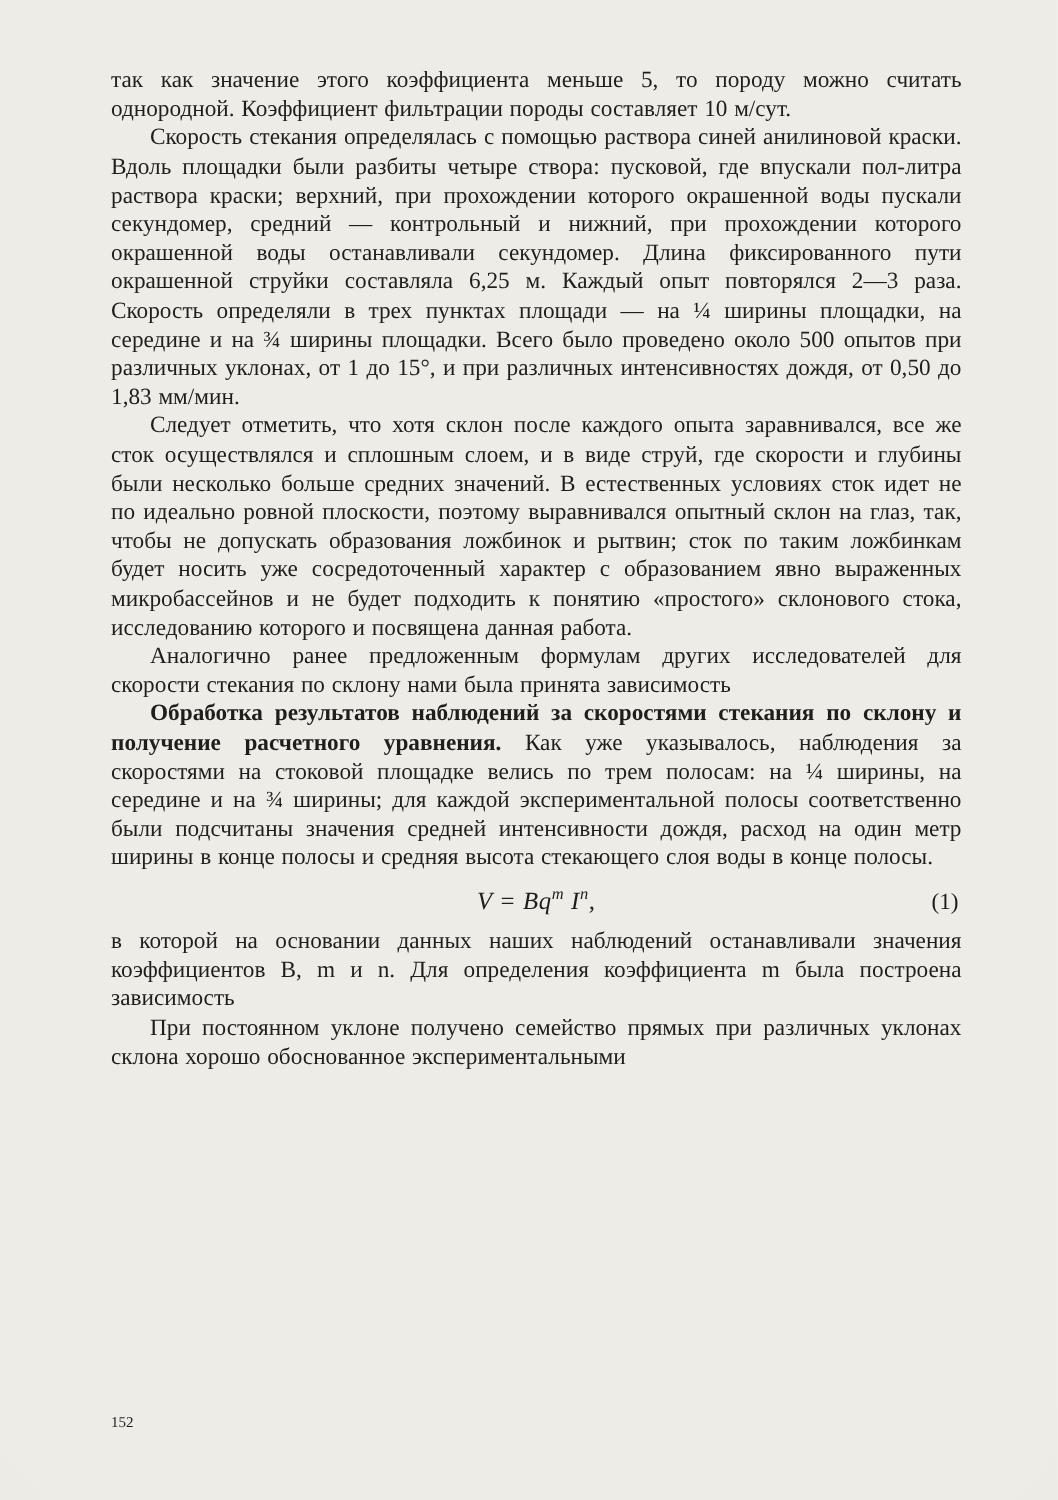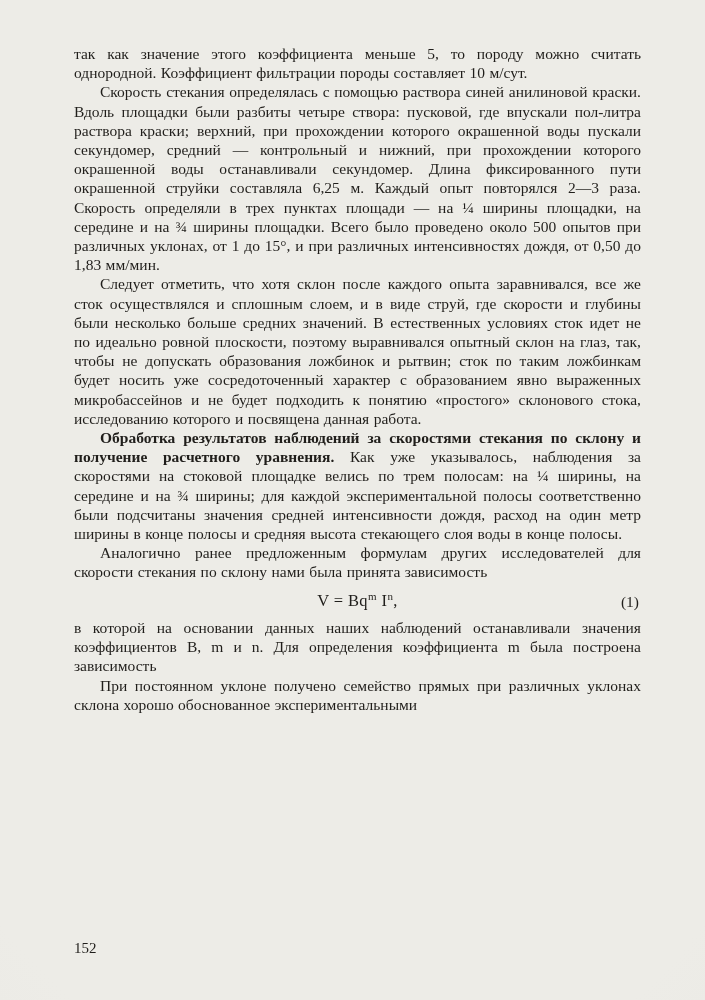--- a/index.html
+++ b/index.html
@@ -28,54 +28,54 @@
     word-spacing: 0.6px;
   }
   p.indent { text-indent: 26px; }
   .run-in { font-weight: bold; }
   .formula-row {
     position: relative;
     text-align: center;
     margin: 9px 0 8px 0;
     font-size: 16.5px;
   }
-  .formula { letter-spacing: 0.4px; margin-top: 40px; }
+  .formula { font-style: italic; letter-spacing: 0.4px; margin-top: 40px; }
   .formula sup { font-size: 11px; line-height: 0; }
   .eq-number {
     position: absolute;
     right: 2px;
     top: 1px;
     font-style: normal;
     font-size: 15.5px;
   }
   .page-number {
     position: absolute;
     left: 74px;
     bottom: 42px;
-    font-size: 15px;
+    font-size: 10px;
   }
 </style>
 </head>
 <body>
 
 <div class="page">
 
   <p>так как значение этого коэффициента меньше 5, то породу можно считать однородной. Коэффициент фильтрации породы составляет 10 м/сут.</p>
 
   <p class="indent">Скорость стекания определялась с помощью раствора синей анилиновой краски. Вдоль площадки были разбиты четыре створа: пусковой, где впускали пол-литра раствора краски; верхний, при прохождении которого окрашенной воды пускали секундомер, средний — контрольный и нижний, при прохождении которого окрашенной воды останавливали секундомер. Длина фиксированного пути окрашенной струйки составляла 6,25 м. Каждый опыт повторялся 2—3 раза. Скорость определяли в трех пунктах площади — на ¼ ширины площадки, на середине и на ¾ ширины площадки. Всего было проведено около 500 опытов при различных уклонах, от 1 до 15°, и при различных интенсивностях дождя, от 0,50 до 1,83 мм/мин.</p>
 
 
   <p class="indent">Следует отметить, что хотя склон после каждого опыта заравнивался, все же сток осуществлялся и сплошным слоем, и в виде струй, где скорости и глубины были несколько больше средних значений. В естественных условиях сток идет не по идеально ровной плоскости, поэтому выравнивался опытный склон на глаз, так, чтобы не допускать образования ложбинок и рытвин; сток по таким ложбинкам будет носить уже сосредоточенный характер с образованием явно выраженных микробассейнов и не будет подходить к понятию «простого» склонового стока, исследованию которого и посвящена данная работа.</p>
 
+  <p class="indent">Аналогично ранее предложенным формулам других исследователей для скорости стекания по склону нами была принята зависимость</p>
+
   <p class="indent">
     <b class="run-in">Обработка результатов наблюдений за скоростями стекания по склону и получение расчетного уравнения.</b>
     <span>Как уже указывалось, наблюдения за скоростями на стоковой площадке велись по трем полосам: на ¼ ширины, на середине и на ¾ ширины; для каждой экспериментальной полосы соответственно были подсчитаны значения средней интенсивности дождя, расход на один метр ширины в конце полосы и средняя высота стекающего слоя воды в конце полосы.</span>
   </p>
-
-  <p class="indent">Аналогично ранее предложенным формулам других исследователей для скорости стекания по склону нами была принята зависимость</p>
 
   <div class="formula-row">
     <span class="formula"><span>V = Bq</span><sup>m</sup><span> I</span><sup>n</sup><span>,</span></span>
     <span class="eq-number">(1)</span>
   </div>
 
   <p>в которой на основании данных наших наблюдений останавливали значения коэффициентов B, m и n. Для определения коэффициента m была построена зависимость</p>
 
 
   <p class="indent">При постоянном уклоне получено семейство прямых при различных уклонах склона хорошо обоснованное экспериментальными</p>

